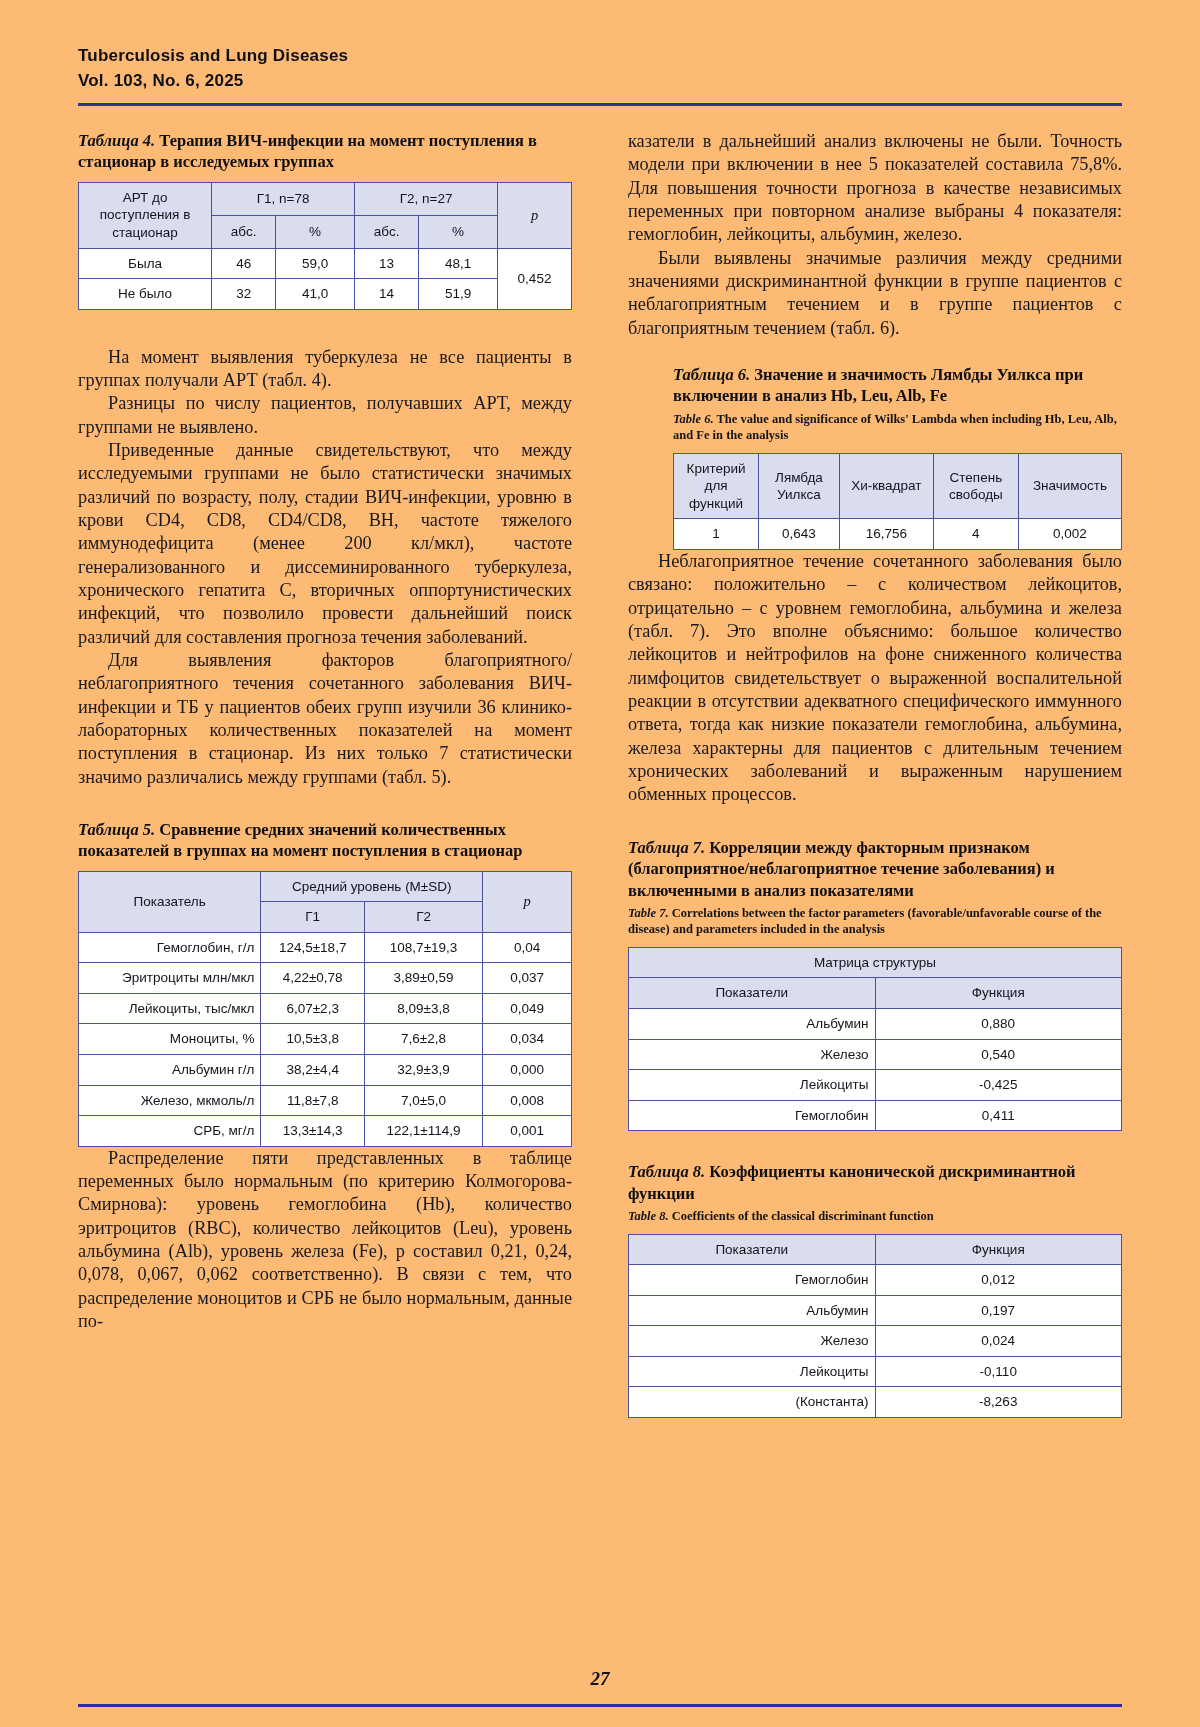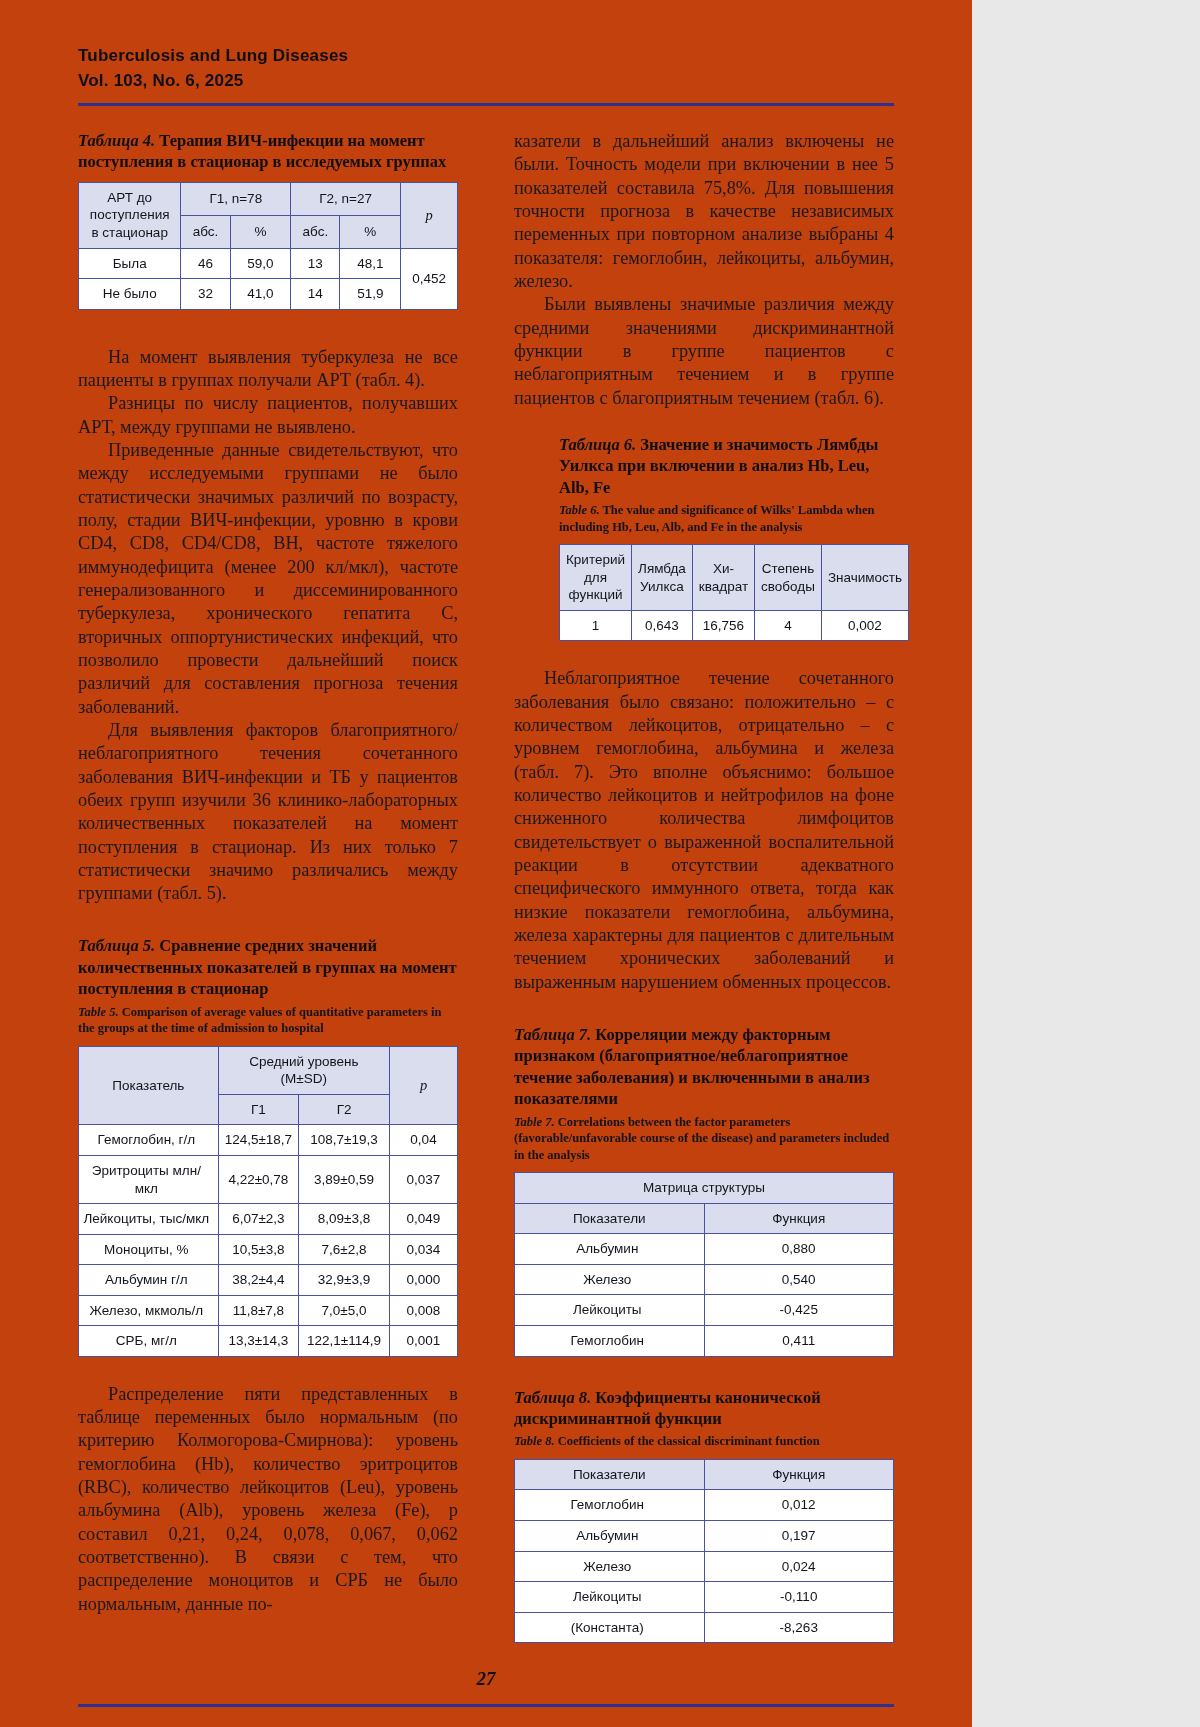--- a/index.html
+++ b/index.html
@@ -1,19 +1,19 @@
 <!DOCTYPE html>
 <html lang="ru"><head>
 <meta charset="utf-8">
 <style>
   * { margin:0; padding:0; box-sizing:border-box; }
   html, body { background:#e8e8e8; }
   body { width:1200px; font-family:"Liberation Serif", serif; }
   .page {
-    position:relative; width:972px; height:1727px; background:#c2410c;
+    position:relative; width:1200px; height:1727px; background:#fdba74;
     padding:46px 78px 0 78px; color:#17171f; overflow:hidden;
   }
   
   .jheader .journal, .jheader .issue {
     font-family:"Liberation Sans", sans-serif; font-weight:bold;
     font-size:17px; color:#0f0f16; letter-spacing:.2px;
   }
   .jheader .issue { margin-top:5px; }
   .rule { height:3px; background:#2e3192; margin-top:12px; }
   
@@ -28,33 +28,33 @@
   
   table.tbl {
     width:100%; border-collapse:collapse;
     font-family:"Liberation Sans", sans-serif; font-size:13.5px; color:#14141c;
   }
   .tbl td {
     border:1px solid #4a50a2; padding:6px 6px; text-align:center;
     vertical-align:middle; line-height:1.3; background:#ffffff;
   }
   .tbl td.hd { background:#dadded; }
-  .tbl td.lft { text-align:center; padding-left:2px; }
+  .tbl td.lft { text-align:right; padding-left:2px; }
   .tbl td.ital { font-style:italic; font-family:"Liberation Serif", serif; font-size:14.5px; }
   .t4 { width:92%; }
   
   .body p {
     font-size:18.3px; line-height:1.275; text-align:justify;
     text-indent:30px; color:#191922;
   }
   .body p.noindent { text-indent:0; }
   .gap-after-table { margin-top:36px; }
   .sec { margin-top:30px; }
   .sec-sm { margin-top:24px;margin-left:45px; }
-  .body-mid { margin-top:26px; }
+  .body-mid { }
   
   .pfooter { position:absolute; left:78px; right:78px; bottom:20px; }
   .pageno { text-align:center; font-weight:bold; font-style:italic; font-size:19px; color:#101018; margin-bottom:14px; }
   .pfooter .rule { margin-top:0; }
 </style>
 </head>
 <body>
 
 <div class="page">
 
@@ -115,21 +115,20 @@
       <div class="body gap-after-table">
         <p>На момент выявления туберкулеза не все пациенты в группах получали АРТ (табл. 4).</p>
         <p>Разницы по числу пациентов, получавших АРТ, между группами не выявлено.</p>
         <p>Приведенные данные свидетельствуют, что между исследуемыми группами не было статистически значимых различий по возрасту, полу, стадии ВИЧ-инфекции, уровню в крови CD4, CD8, CD4/CD8, ВН, частоте тяжелого иммунодефицита (менее 200 кл/мкл), частоте генерализованного и диссеминированного туберкулеза, хронического гепатита C, вторичных оппортунистических инфекций, что позволило провести дальнейший поиск различий для составления прогноза течения заболеваний.</p>
         <p>Для выявления факторов благоприятного/неблагоприятного течения сочетанного заболевания ВИЧ-инфекции и ТБ у пациентов обеих групп изучили 36 клинико-лабораторных количественных показателей на момент поступления в стационар. Из них только 7 статистически значимо различались между группами (табл. 5).</p>
       </div>
 
       <div class="sec">
         <div class="cap">
           <p class="cap-ru"><span class="lab">Таблица 5.</span><span> Сравнение средних значений количественных показателей в группах на момент поступления в стационар</span></p>
-          <p class="cap-en"><span class="lab">Table 5.</span><span> Comparison of average values of quantitative parameters in the groups at the time of admission to hospital</span></p>
         </div>
 
         <table class="tbl">
           <colgroup>
               <col style="width:37%">
               <col style="width:21%">
               <col style="width:24%">
               <col style="width:18%">
             </colgroup>
           <tbody>

